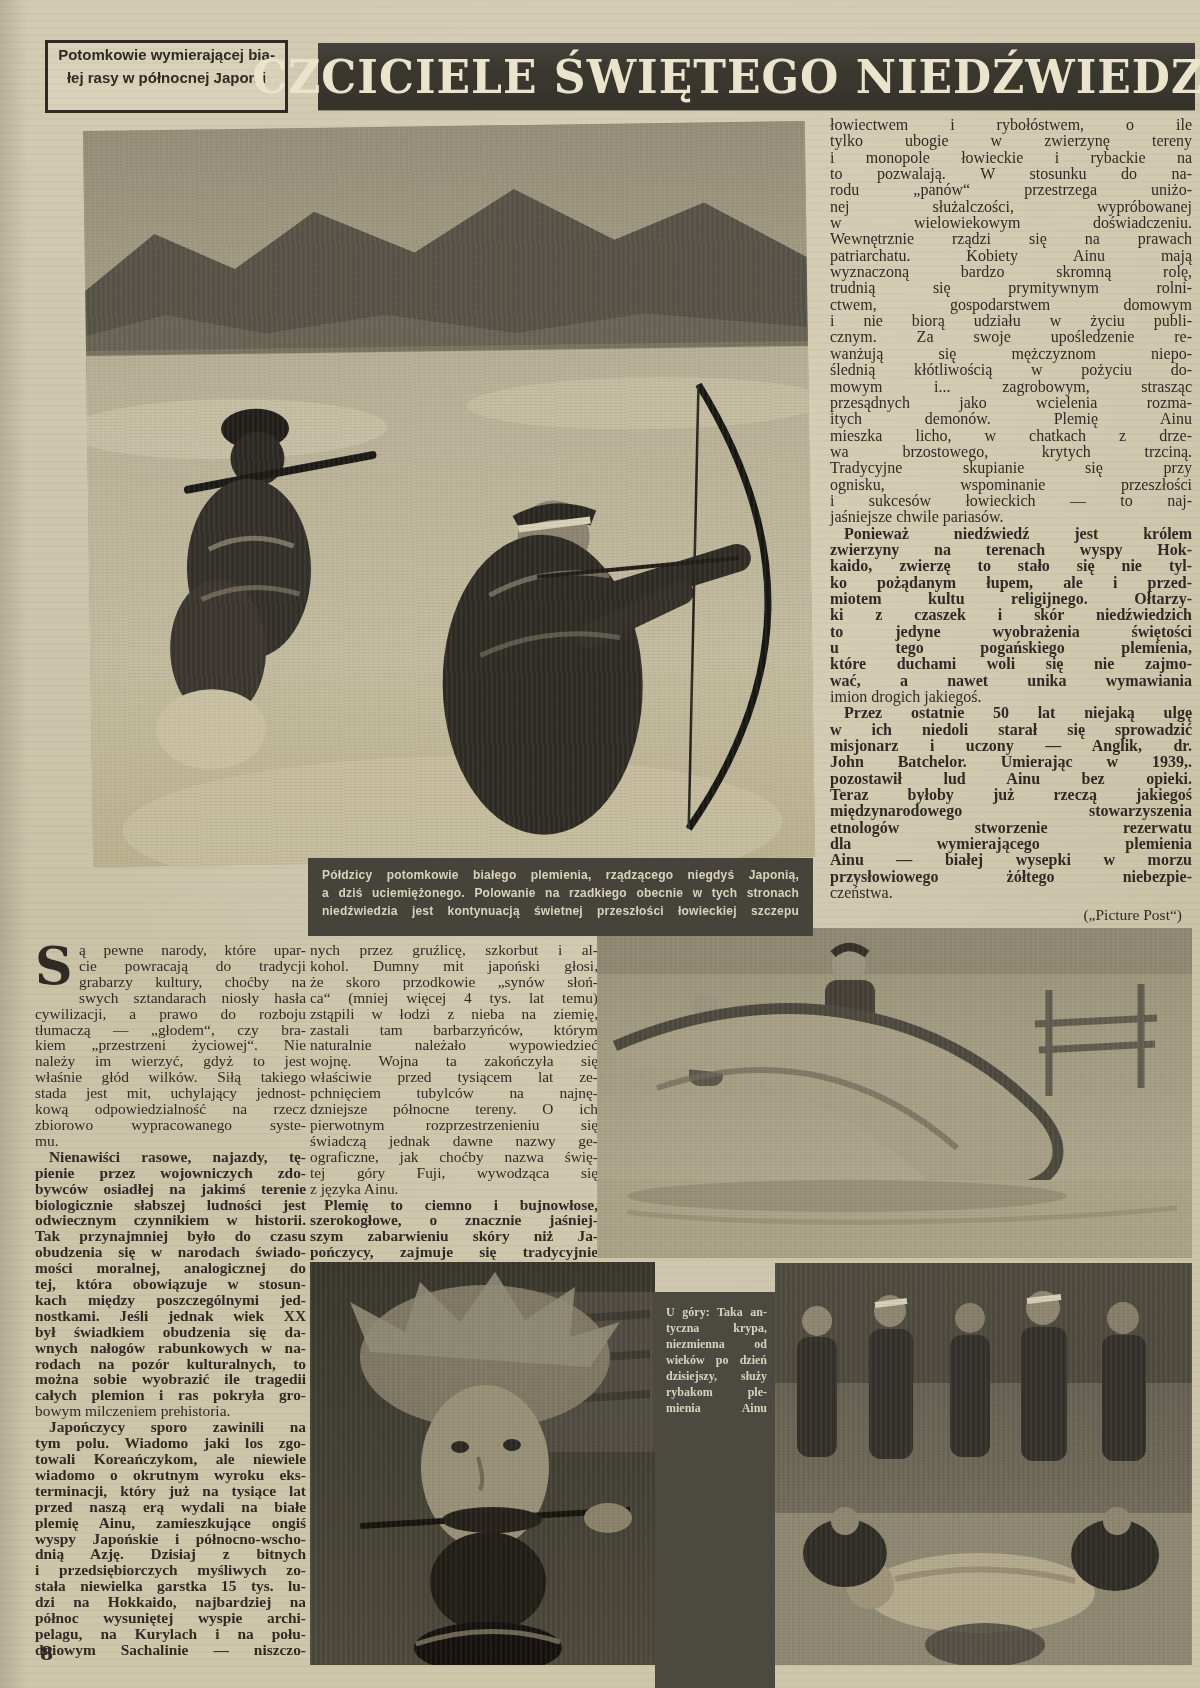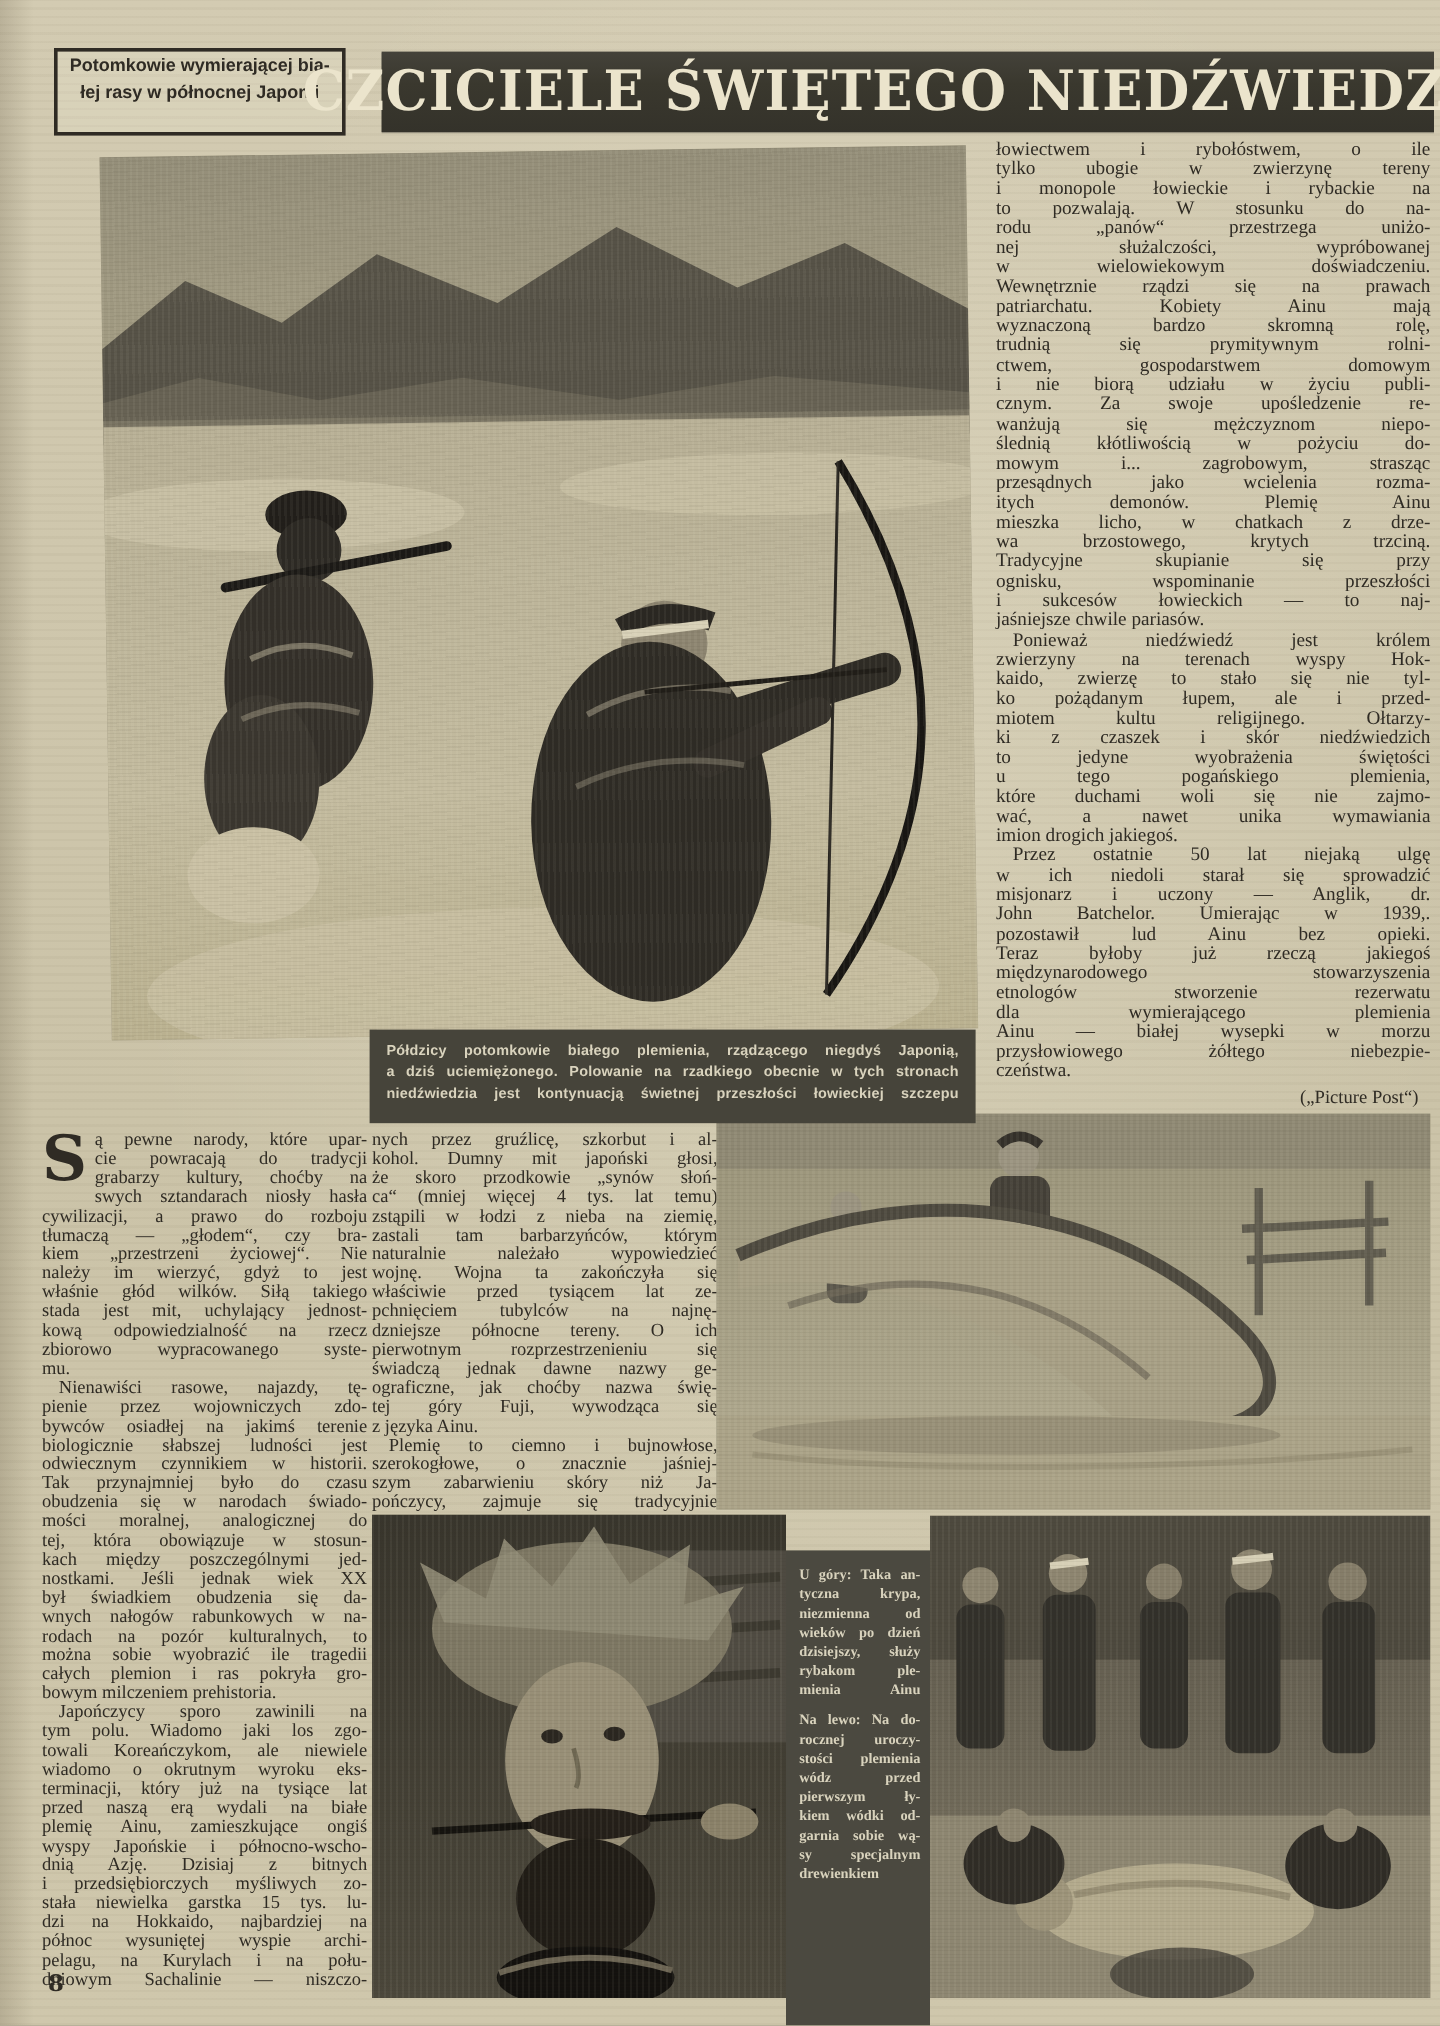--- a/index.html
+++ b/index.html
@@ -78,21 +78,21 @@
     margin:0 0 9px 0;
   }
   
   .col{position:absolute; text-align:justify;}
   .col-left  {left:35px;  top:942px; width:271px; font-size:15.4px; line-height:15.9px;}
   .col-mid   {left:310px; top:942px; width:288px; font-size:15.4px; line-height:15.9px;}
   .col-right {left:830px; top:117px; width:362px; font-size:16px;   line-height:16.35px;}
   .par{margin:0; padding:0;}
   .plines{display:block; white-space:pre-line; text-align:justify; text-align-last:justify;}
   .plast{display:block; text-align:left;}
-  .indent .plines{text-indent:14px;}
+  .indent .plines{text-indent:14px;font-weight:bold;}
   .dropcap{
     float:left; font-family:"DejaVu Serif", serif; font-weight:700;
     font-size:52px; line-height:44px; height:46px; width:38px;
     margin:2px 6px 0 0; text-align:left;
   }
   .attribution{
     margin-top:5px; text-align:right; font-weight:400;
     font-family:"Liberation Serif", serif; font-size:15.5px; padding-right:10px;
   }
   .page-number{
@@ -363,29 +363,20 @@
   </div>
 
   <div class="caption-panel">
     <p class="cap-par">U góry: Taka an-
 tyczna krypa,
 niezmienna od
 wieków po dzień
 dzisiejszy, służy
 rybakom ple-
 mienia Ainu</p>
-    <p class="cap-par">Na lewo: Na do-
-rocznej uroczy-
-stości plemienia
-wódz przed
-pierwszym ły-
-kiem wódki od-
-garnia sobie wą-
-sy specjalnym
-drewienkiem</p>
   </div>
 
   <div class="photo group-photo">
     <svg viewBox="0 0 417 402" preserveAspectRatio="none">
       <defs>
         <linearGradient id="gp" x1="0" y1="0" x2="0" y2="1">
           <stop offset="0" stop-color="#5b564a"></stop>
             <stop offset="1" stop-color="#7d7663"></stop>
         </linearGradient>
       </defs>

